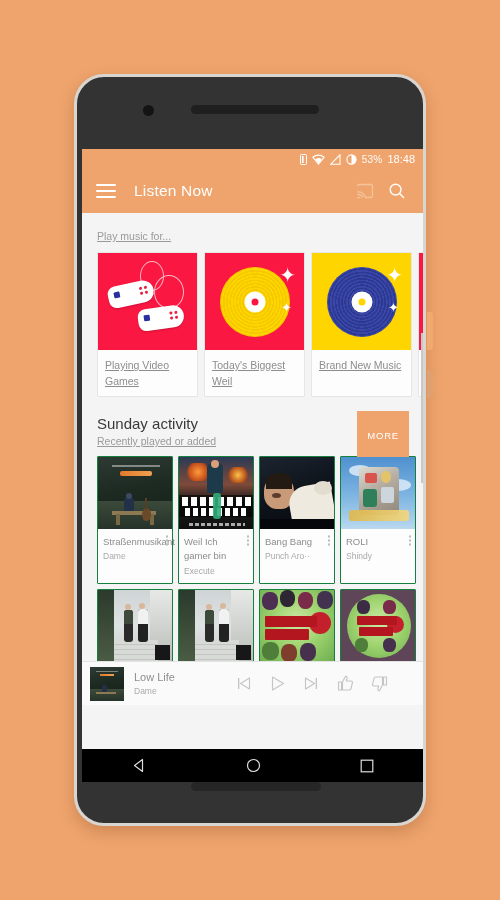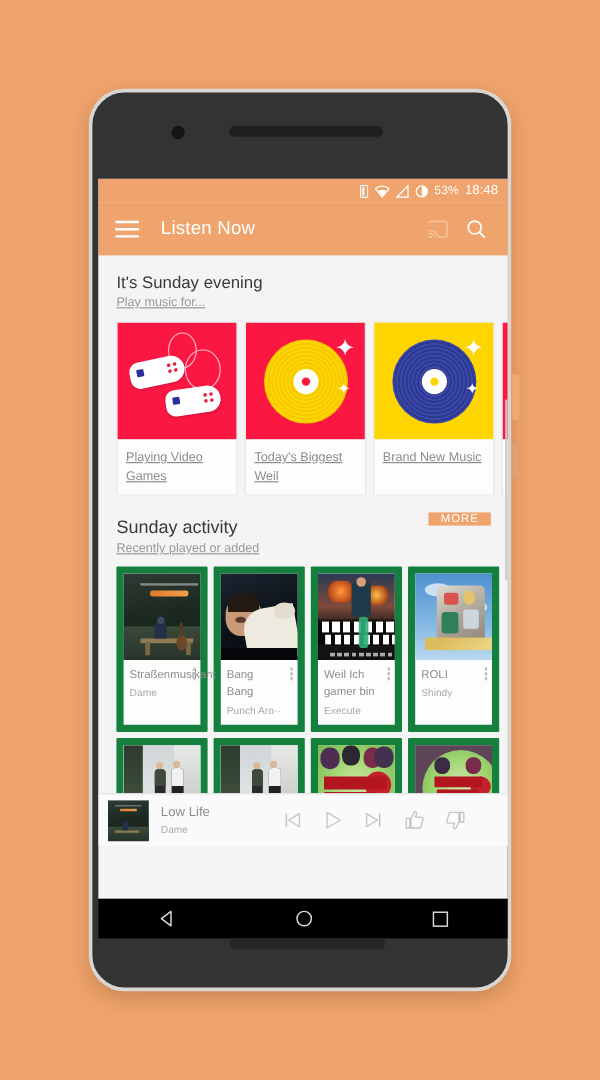--- a/index.html
+++ b/index.html
@@ -110,28 +110,28 @@
   .pad .dp { position: absolute; width: 6px; height: 6px; background: #2b2e9e; border-radius: 1px; }
   .pad .btns { position: absolute; width: 9px; height: 9px; }
   .pad .btns s { position: absolute; width: 3px; height: 3px; background: #e8203f; border-radius: 50%; display: block; }
   .cord { position: absolute; border: 1.5px solid #fdc4cd; border-radius: 50%; background: transparent; }
 
   
   #recent-head { position: relative; }
   #more-btn {
     position: absolute; right: 15px; top: 14px;
     background: #efa46d; color: #fff; font-size: 9.5px;
-    padding: 0 10px; border: none; letter-spacing: .8px; cursor: pointer;
+    padding: 19px 10px; border: none; letter-spacing: .8px; cursor: pointer;
   }
   #albums-grid {
     display: flex; flex-wrap: wrap; gap: 5px; padding: 9px 0 0 15px;
   }
   .album-card {
     width: 76px; flex: 0 0 76px; background: #fdfdfd;
-    border: 6px solid #15803d; border-radius: 1px;
+    border: 1px solid #15803d; border-radius: 1px;
   }
   .album-art { width: 100%; height: 72px; position: relative; overflow: hidden; background:#222; }
   .album-meta { padding: 6px 5px 7px 5px; position: relative; }
   .album-title { font-size: 9.5px; color: #8d8d8d; line-height: 1.5; padding-right: 11px; }
   .album-artist { font-size: 8.5px; color: #a9a9a9; margin-top: 2px; }
   .overflow-dots {
     position: absolute; right: 4px; top: 6px;
     display: flex; flex-direction: column; gap: 1.5px; cursor: pointer;
   }
   .overflow-dots b { width: 2.5px; height: 2.5px; border: .8px solid #bdbdbd; border-radius: 50%; display: block; }
@@ -217,21 +217,20 @@
         <svg width="18" height="18" viewBox="0 0 18 18">
             <circle cx="7.6" cy="7.6" r="5.4" fill="none" stroke="#ffffff" stroke-width="1.4"></circle>
             <line x1="11.6" y1="11.6" x2="16" y2="16" stroke="#ffffff" stroke-width="1.4"></line>
           </svg>
       </div>
     </div>
 
     <div id="content">
 
       <div class="section-head">
-        <div class="section-title">It's Sunday evening</div>
         <div class="section-sub">Play music for...</div>
       </div>
 
       <div id="suggest-row">
 
         <div class="sug-card">
           <div class="sug-art" style="background:#fa1742">
             <div class="cord" style="left:42px; top:8px; width:24px; height:30px; border-color:#fcb6c2;"></div>
             <div class="cord" style="left:56px; top:22px; width:30px; height:34px; border-color:#fcb6c2;"></div>
             <div class="pad" style="left:10px; top:30px; width:46px; height:22px; transform:rotate(-12deg);">
@@ -312,54 +311,54 @@
             <div class="album-artist">Dame</div>
             <div class="overflow-dots">
                 <b></b>
                 <b></b>
                 <b></b>
               </div>
           </div>
         </div>
 
         <div class="album-card">
-          <div class="album-art" style="background:linear-gradient(160deg,#1b2430 0%,#0d1219 55%,#07090d 100%);">
-            <div class="layer" style="left:4px;top:18px;width:30px;height:34px;border-radius:48% 48% 42% 42%;background:#c99a78;"></div>
-            <div class="layer" style="left:6px;top:16px;width:26px;height:16px;border-radius:48% 48% 0 0;background:#231a14;"></div>
-            <div class="layer" style="left:12px;top:36px;width:9px;height:5px;border-radius:50%;background:#5d3b2c;"></div>
-            <div class="layer" style="right:0;top:28px;width:44px;height:44px;background:#efeadf;border-radius:18px 0 0 0;transform:rotate(-10deg);"></div>
-            <div class="layer" style="right:2px;top:24px;width:18px;height:14px;border-radius:50%;background:#e3ddd0;"></div>
-            <div class="layer" style="left:0;bottom:0;width:100%;height:10px;background:#05070a;"></div>
-          </div>
-          <div class="album-meta">
-            <div class="album-title">Bang Bang</div>
-            <div class="album-artist">Punch Aro··</div>
-            <div class="overflow-dots">
-                <b></b>
-                <b></b>
-                <b></b>
-              </div>
-          </div>
-        </div>
-
-        <div class="album-card">
           <div class="album-art" style="background:linear-gradient(180deg,#2b3a55 0%,#7e4a3a 38%,#1b1b1b 62%,#101010 100%);">
             <div class="layer" style="left:6px;top:6px;width:26px;height:18px;background:radial-gradient(circle,#ff9a3c 0%,#c04a18 60%,transparent 72%);"></div>
             <div class="layer" style="right:4px;top:10px;width:22px;height:16px;background:radial-gradient(circle,#ffc04a 0%,#b5501a 60%,transparent 75%);"></div>
             <div class="layer" style="left:28px;top:6px;width:16px;height:30px;background:#1c3a4a;border-radius:5px 5px 2px 2px;"></div>
             <div class="layer" style="left:32px;top:3px;width:8px;height:8px;border-radius:50%;background:#d9a07a;"></div>
             <div class="layer" style="left:0;top:38px;width:100%;height:22px;background:rgba(0,0,0,.55);"></div>
             <div class="layer" style="left:3px;top:40px;width:70px;height:9px;background:repeating-linear-gradient(90deg,#fff 0 6px,transparent 6px 9px);"></div>
             <div class="layer" style="left:6px;top:51px;width:64px;height:8px;background:repeating-linear-gradient(90deg,#fff 0 5px,transparent 5px 8px);"></div>
             <div class="layer" style="left:34px;top:36px;width:8px;height:26px;background:#2fae7a;border-radius:3px;opacity:.9;"></div>
             <div class="layer" style="left:10px;bottom:3px;width:56px;height:3px;background:repeating-linear-gradient(90deg,#aaa 0 4px,transparent 4px 6px);"></div>
           </div>
           <div class="album-meta">
             <div class="album-title">Weil Ich gamer bin</div>
             <div class="album-artist">Execute</div>
+            <div class="overflow-dots">
+                <b></b>
+                <b></b>
+                <b></b>
+              </div>
+          </div>
+        </div>
+
+        <div class="album-card">
+          <div class="album-art" style="background:linear-gradient(160deg,#1b2430 0%,#0d1219 55%,#07090d 100%);">
+            <div class="layer" style="left:4px;top:18px;width:30px;height:34px;border-radius:48% 48% 42% 42%;background:#c99a78;"></div>
+            <div class="layer" style="left:6px;top:16px;width:26px;height:16px;border-radius:48% 48% 0 0;background:#231a14;"></div>
+            <div class="layer" style="left:12px;top:36px;width:9px;height:5px;border-radius:50%;background:#5d3b2c;"></div>
+            <div class="layer" style="right:0;top:28px;width:44px;height:44px;background:#efeadf;border-radius:18px 0 0 0;transform:rotate(-10deg);"></div>
+            <div class="layer" style="right:2px;top:24px;width:18px;height:14px;border-radius:50%;background:#e3ddd0;"></div>
+            <div class="layer" style="left:0;bottom:0;width:100%;height:10px;background:#05070a;"></div>
+          </div>
+          <div class="album-meta">
+            <div class="album-title">Bang Bang</div>
+            <div class="album-artist">Punch Aro··</div>
             <div class="overflow-dots">
                 <b></b>
                 <b></b>
                 <b></b>
               </div>
           </div>
         </div>
 
         <div class="album-card">
           <div class="album-art" style="background:linear-gradient(180deg,#4f90cf 0%,#7fb6e2 55%,#b9d8ef 100%);">

